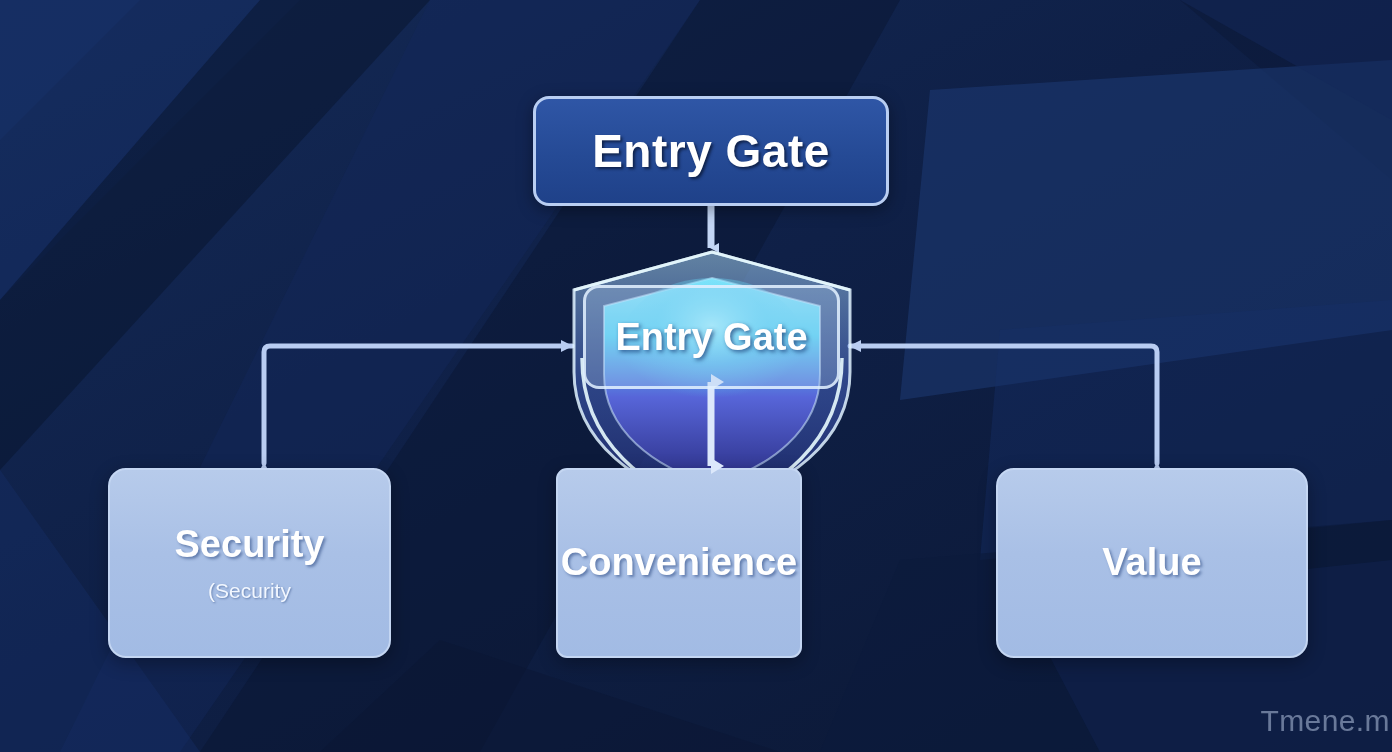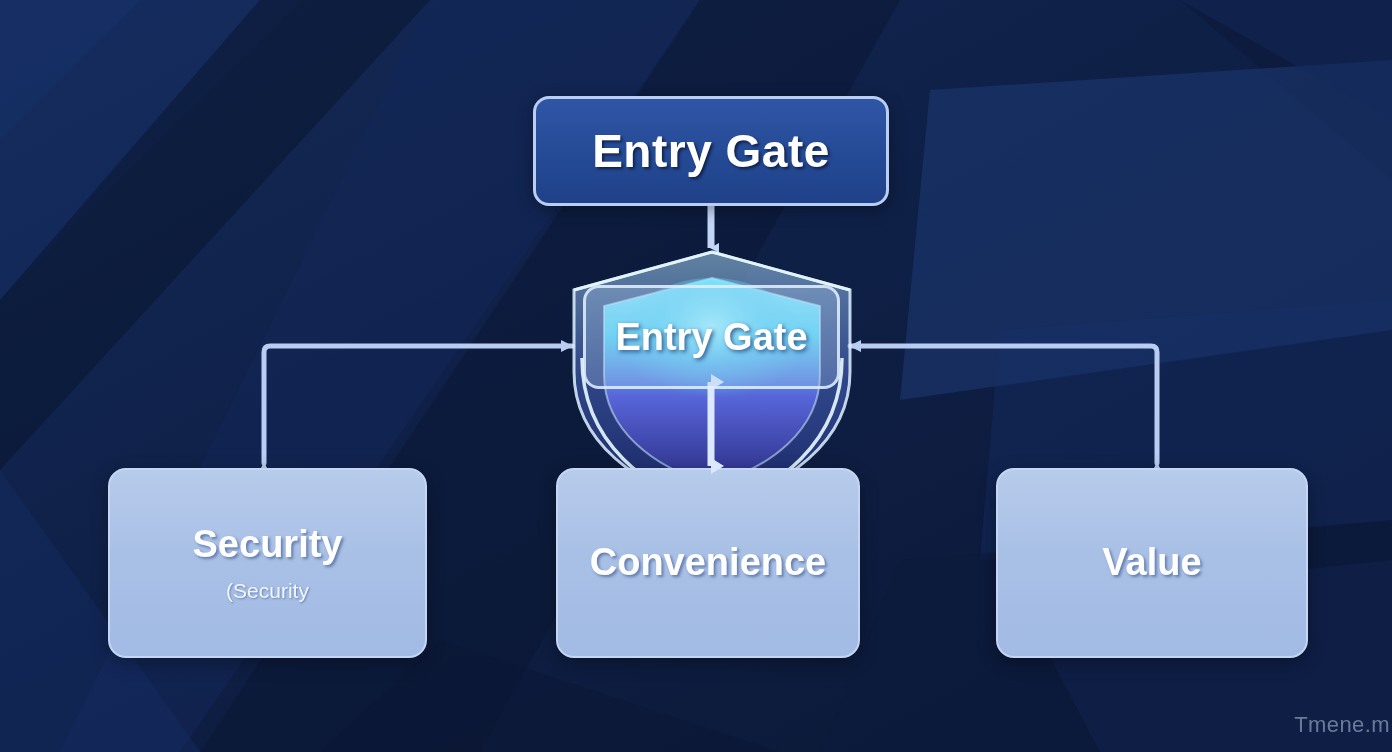--- a/index.html
+++ b/index.html
@@ -94,22 +94,22 @@
   .node-bottom .node-sub {
     font-size: 21px;
     font-weight: normal;
     color: #f2f7ff;
     margin-top: 14px;
     text-shadow: 1px 1px 2px rgba(40,70,125,0.5);
     line-height: 1.1;
   }
   .node-bottom .node-sub:empty { display: none; }
 
-  #node-security    { left: 108px;  top: 468px; width: 319px; }
-  #node-convenience { left: 556px;  top: 468px; width: 304px; }
+  #node-security    { left: 108px;  top: 468px; width: 283px; }
+  #node-convenience { left: 556px;  top: 468px; width: 246px; border-radius: 11px; }
   #node-value       { left: 996px;  top: 468px; width: 312px; justify-content: center; }
 
   
   #shield-label {
     position: absolute;
     left: 583px;
     top: 285px;
     width: 257px;
     height: 104px;
     box-sizing: border-box;
@@ -127,21 +127,21 @@
     color: #ffffff;
     text-shadow: 2px 2px 4px rgba(20,50,110,0.7);
   }
 
   
   #watermark {
     position: absolute;
     right: 0px;
     bottom: 14px;
     z-index: 6;
-    font-size: 22px;
+    font-size: 30px;
     color: rgba(190,206,232,0.52);
     letter-spacing: 0.4px;
     padding-right: 2px;
   }
 </style>
 </head>
 <body>
 
 <div id="stage">
 

